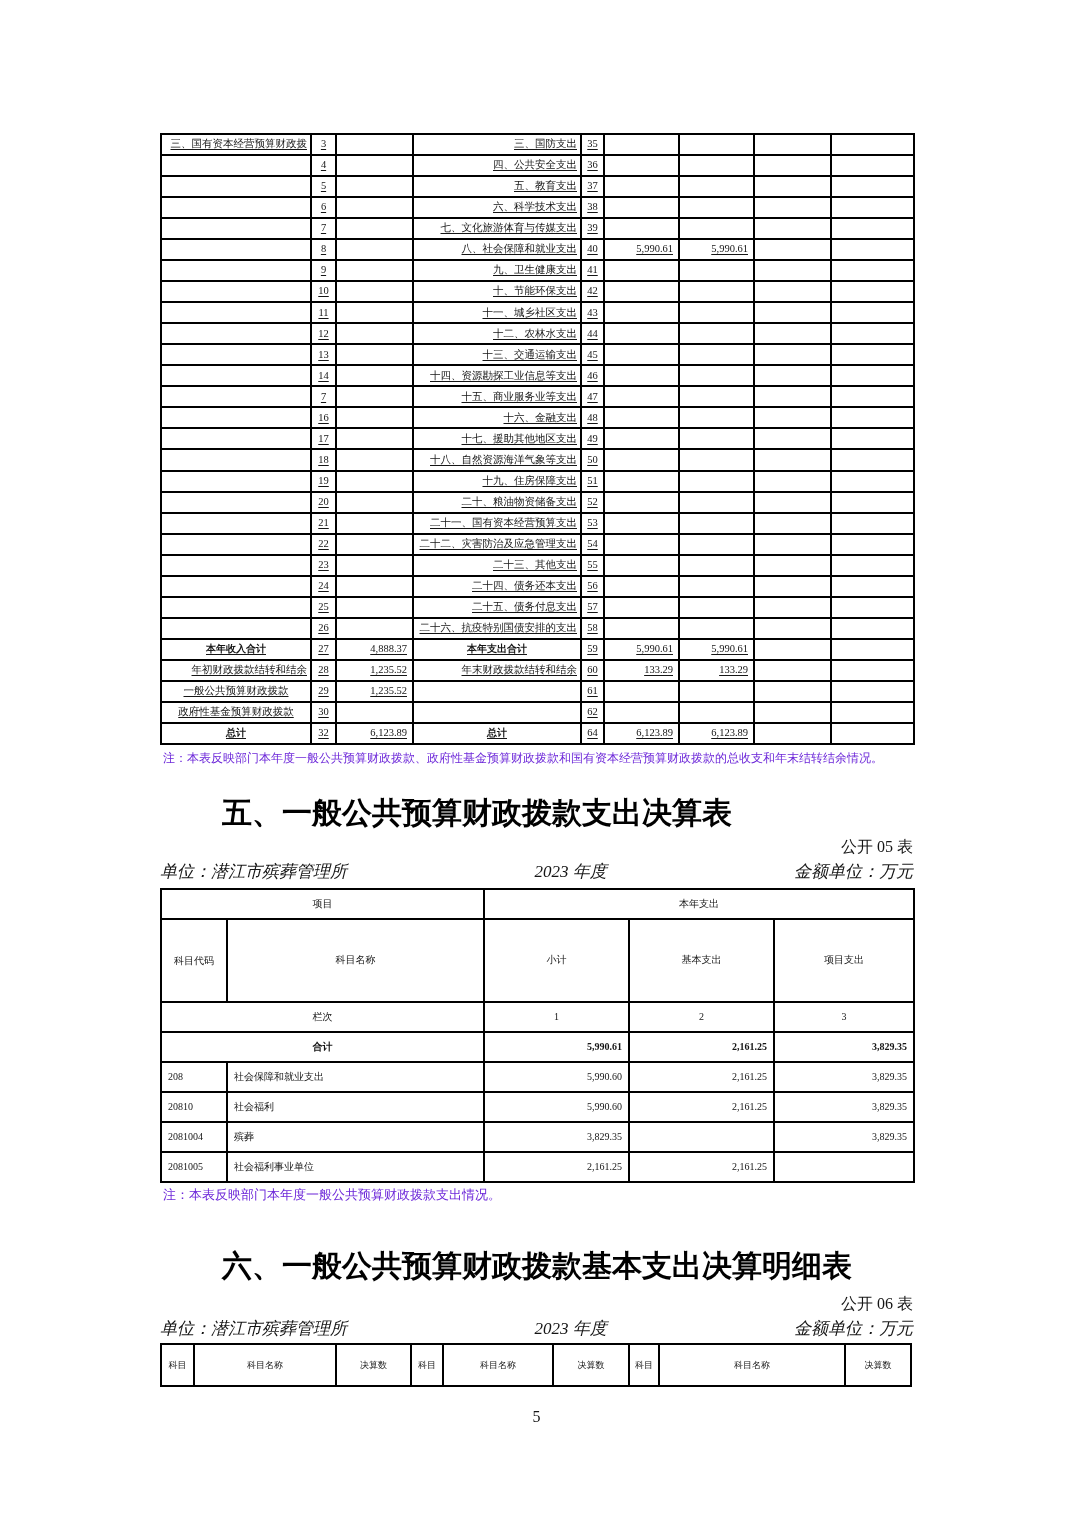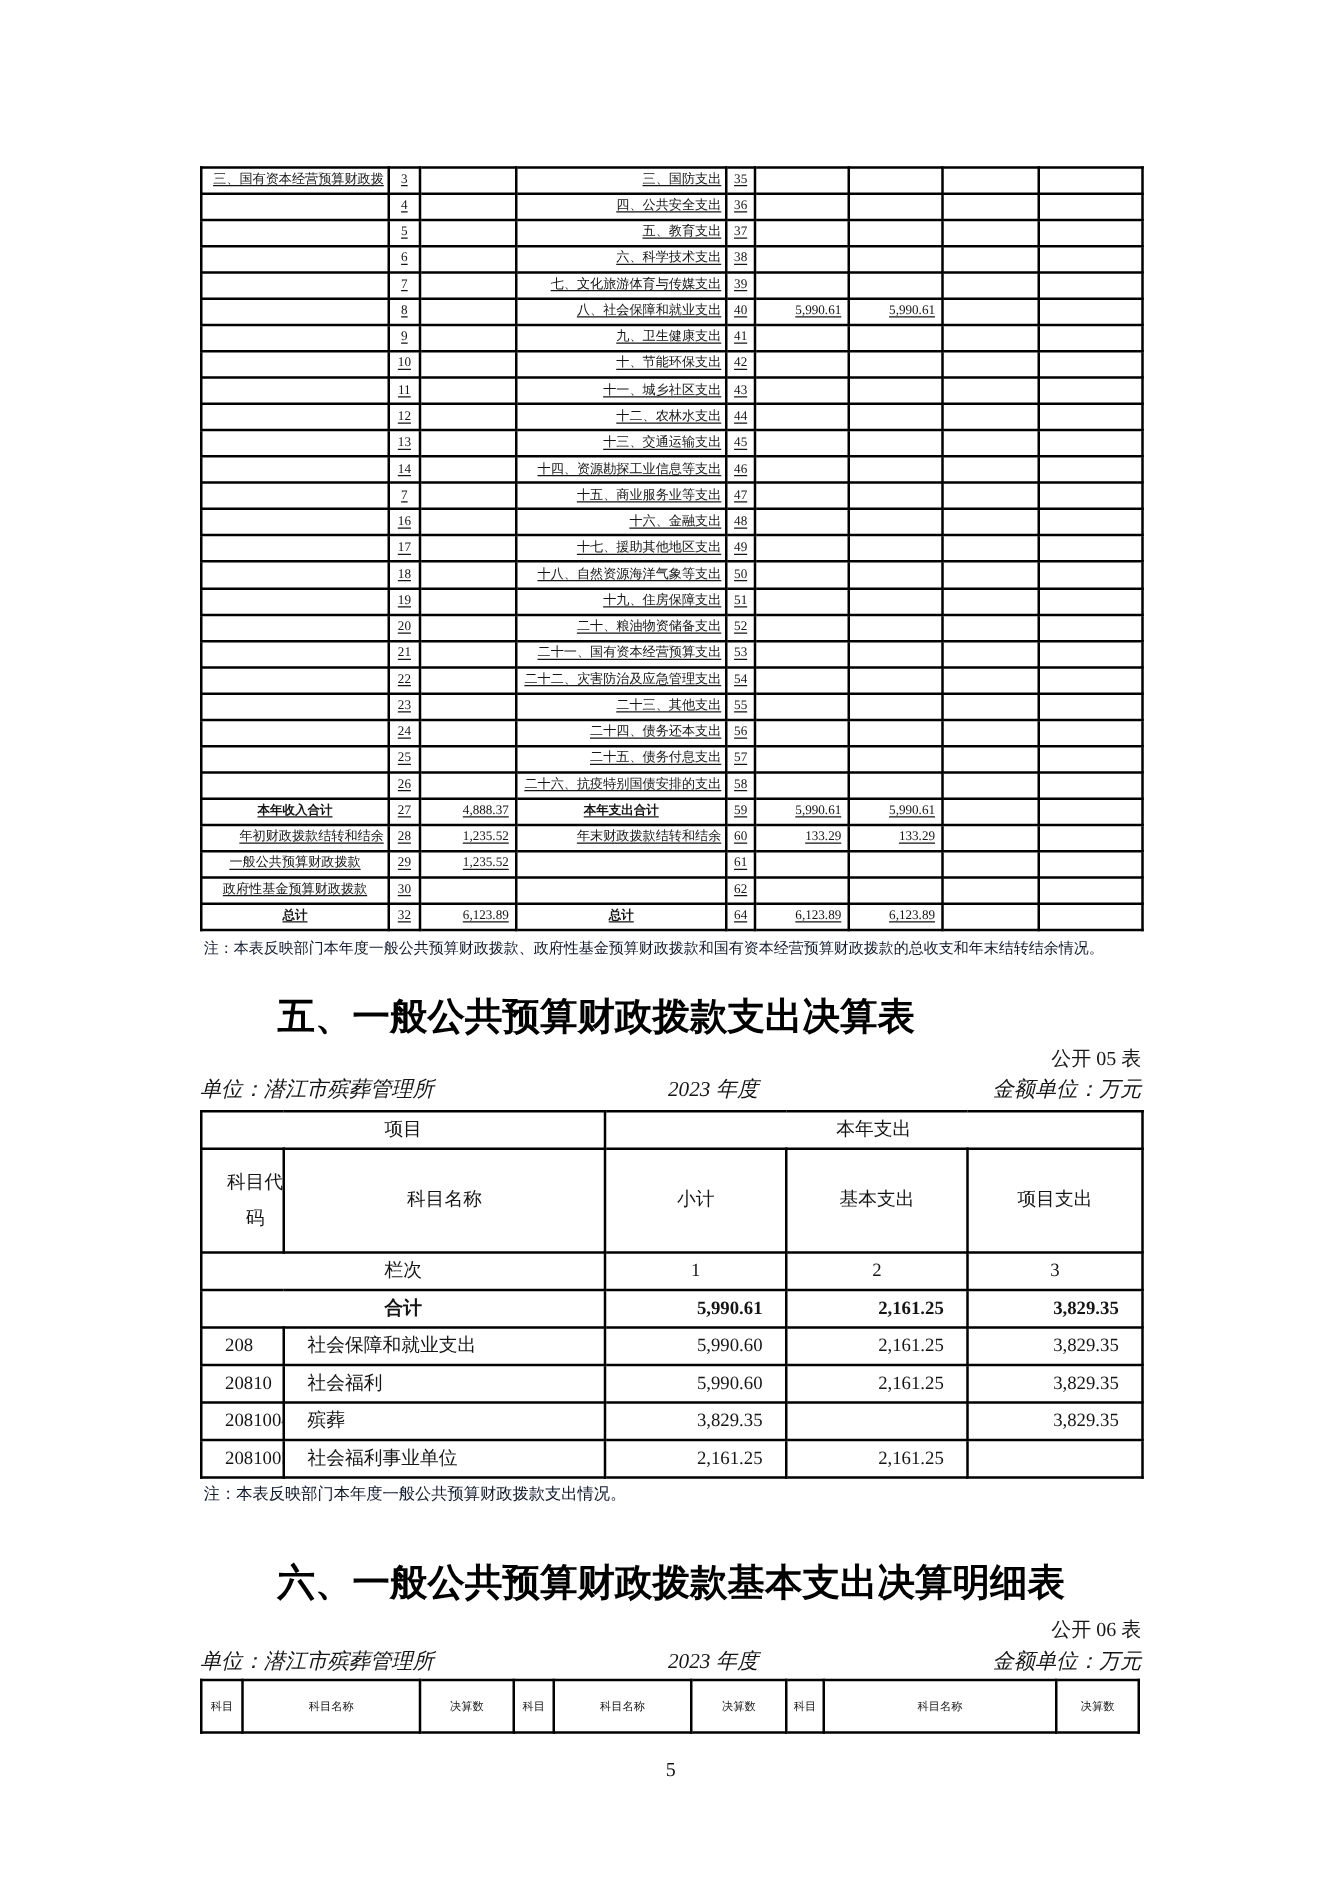--- a/index.html
+++ b/index.html
@@ -15,42 +15,42 @@
 
   
   #table-top { left:160px; top:133px; width:753px; height:612px; }
   #table-top td { font-size:10.5px; line-height:1; padding:0 3px; }
   #table-top td.u { text-decoration:underline; text-underline-offset:2px; }
   #table-top td.l { text-align:right; }
   #table-top td.c { text-align:center; }
   #table-top td.r { text-align:right; padding-right:5px; }
   #table-top td.bold { font-weight:bold; font-family:"DejaVu Sans", sans-serif; font-size:10px; }
 
-  .note { position:absolute; color:#0f172a; }
+  .note { position:absolute; color:#6d28d9; }
   #note-top { left:163px; top:750px; width:770px; font-size:12px; }
   #note-5 { left:163px; top:1186px; font-size:13px; }
 
   .section-title {
     position:absolute; left:222px; font-size:30px; font-weight:bold;
     font-family:"DejaVu Sans", sans-serif; color:#000; letter-spacing:0px; white-space:nowrap;
   }
   #title-5 { top:793px; }
   #title-6 { top:1246px; }
 
   .pub-label { position:absolute; left:160px; width:753px; text-align:right; font-size:16px; }
   #pub-5 { top:837px; }
   #pub-6 { top:1294px; }
 
   .unit-line { position:absolute; left:160px; width:753px; display:flex; justify-content:space-between; font-size:17px;font-style:italic; }
   #unit-5 { top:860px; }
   #unit-6 { top:1317px; }
 
   
   #table-5 { left:160px; top:888px; width:753px; height:293px; }
-  #table-5 td { font-size:15px; line-height:1.25; padding:0 18px; text-align:center; }
+  #table-5 td { font-size:10px; line-height:1.25; padding:0 6px; text-align:center; }
   #table-5 td.l { text-align:left; }
   #table-5 td.r { text-align:right; }
   #table-5 tr.total td { font-weight:bold;border-radius:15px; }
   .code-head { display:inline-block; width:48px; white-space:normal; line-height:1.9; }
 
   
   #table-6 { left:160px; top:1343px; width:750px; height:42px; }
   #table-6 td { font-size:9px; text-align:center; line-height:1.2; }
 
   .page-num { position:absolute; left:160px; top:1408px; width:753px; text-align:center; font-size:16px; }

